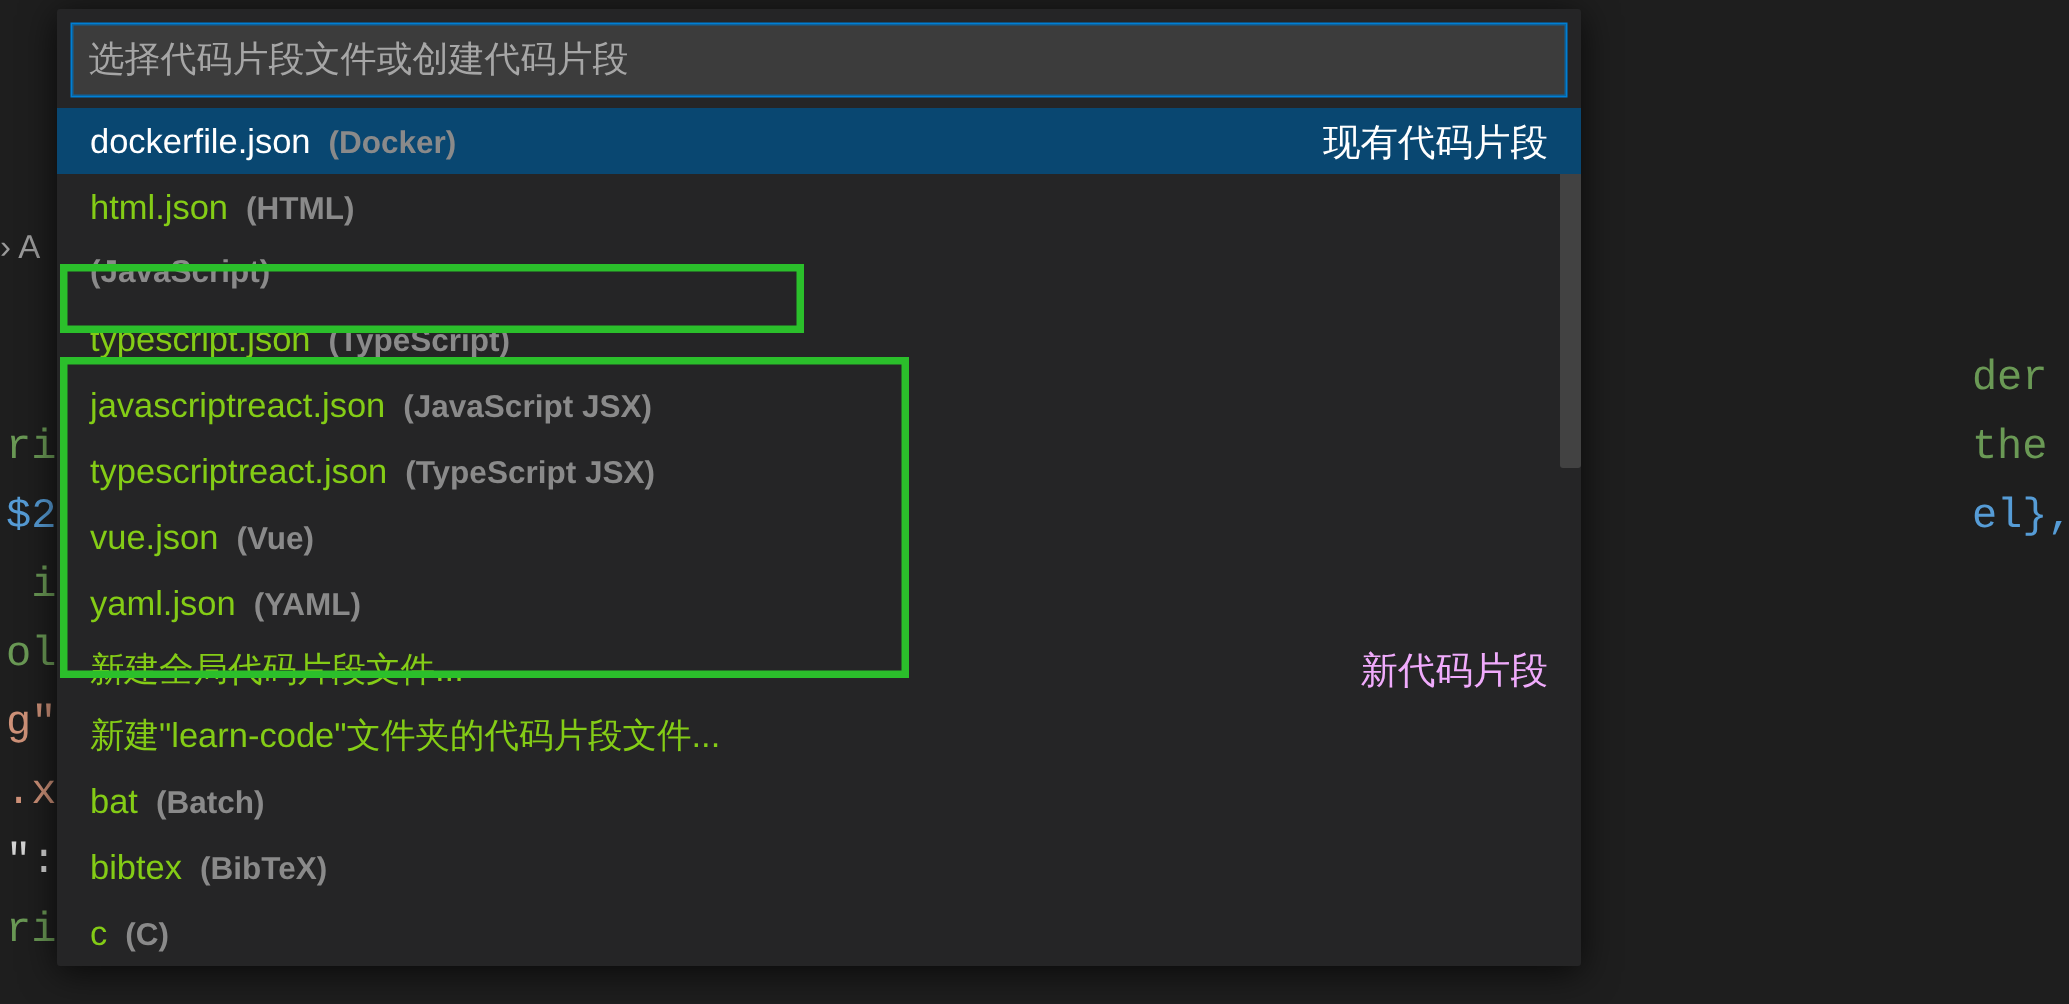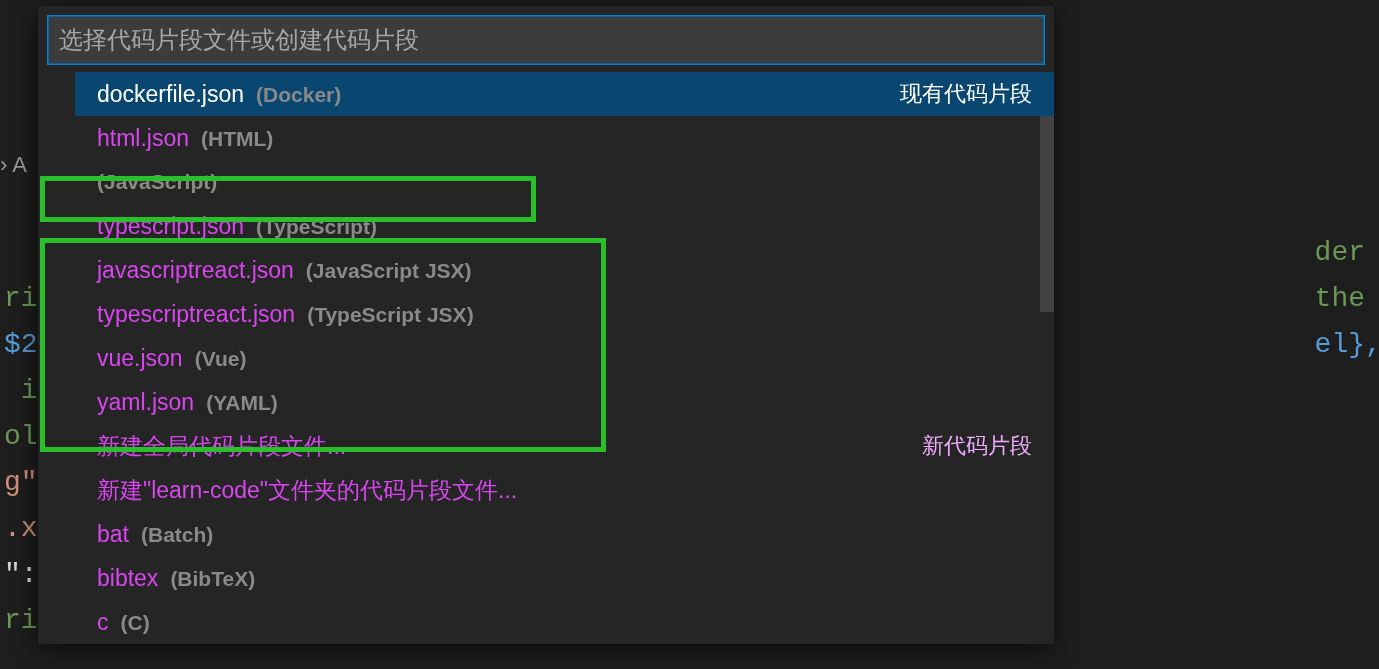--- a/index.html
+++ b/index.html
@@ -61,37 +61,36 @@
     font-size: 24px;
     padding: 4px 10px;
     font-family: inherit;
   }
   .qp-input::placeholder { color:#a6a6a6; }
 
   .qp-list {
     position: relative;
     max-height: 600px;
     overflow: hidden;
-    margin-left: 37px;
   }
 
   .qp-row {
     display: flex;
     align-items: center;
     justify-content: space-between;
     height: 44px;
     padding: 0 22px;
     font-size: 23px;
     cursor: pointer;
     position: relative;
   }
   .qp-row .left  { display:flex; align-items: baseline; gap: 12px; }
-  .qp-row .name  { color:#d946ef; }
+  .qp-row .name  { color:#84cc16; }
   .qp-row .hint  { color:#8a8a8a; font-size: 21px; font-weight: bold; }
-  .qp-row .right { color:#9a9a9a; font-size: 22px; text-align: right; }
+  .qp-row .right { color:#9a9a9a; font-size: 25px; text-align: right; }
   .qp-row.selected { background:#094771; }
   .qp-row.selected .name  { color:#ffffff; }
   .qp-row.selected .right { color:#ffffff; }
   .qp-row .right.blue { color:#f0abfc; }
 
   
   .qp-scrollbar {
     position:absolute;
     right:0; top:0;
     width:14px;

